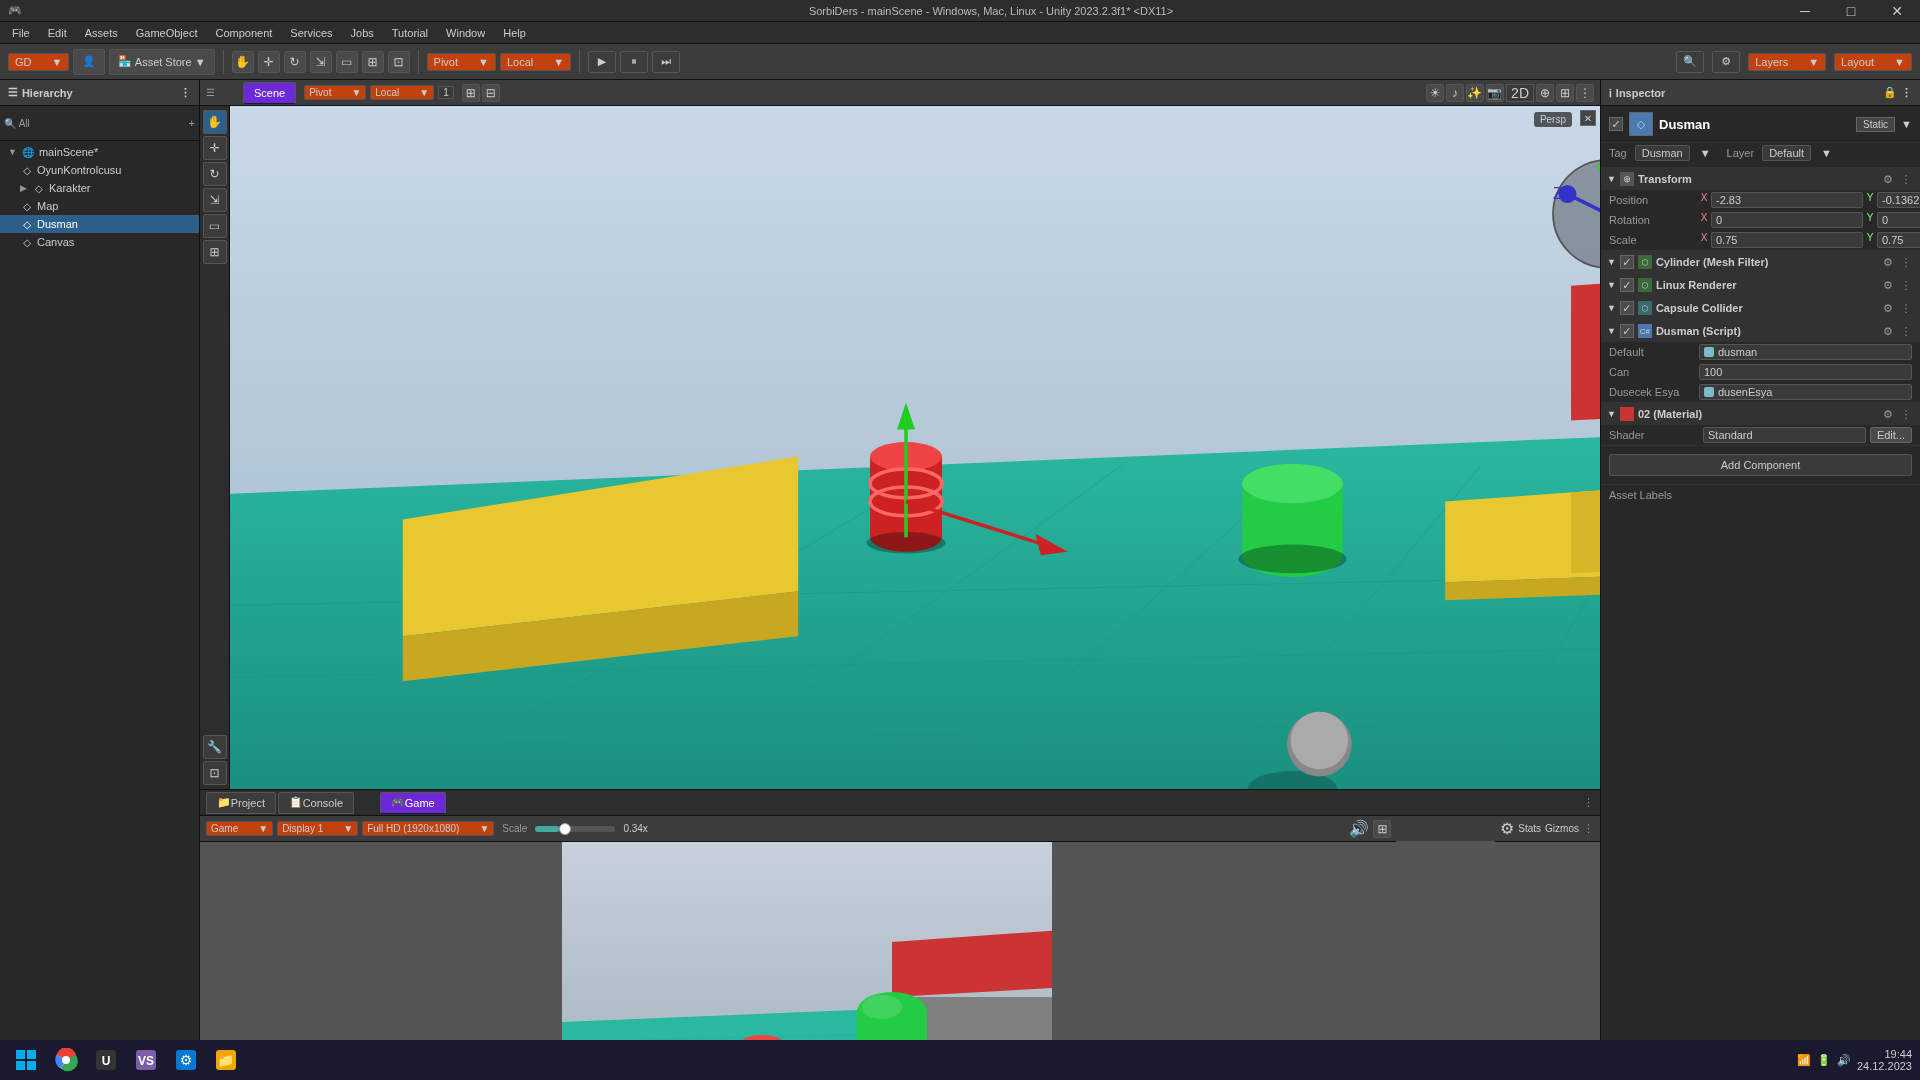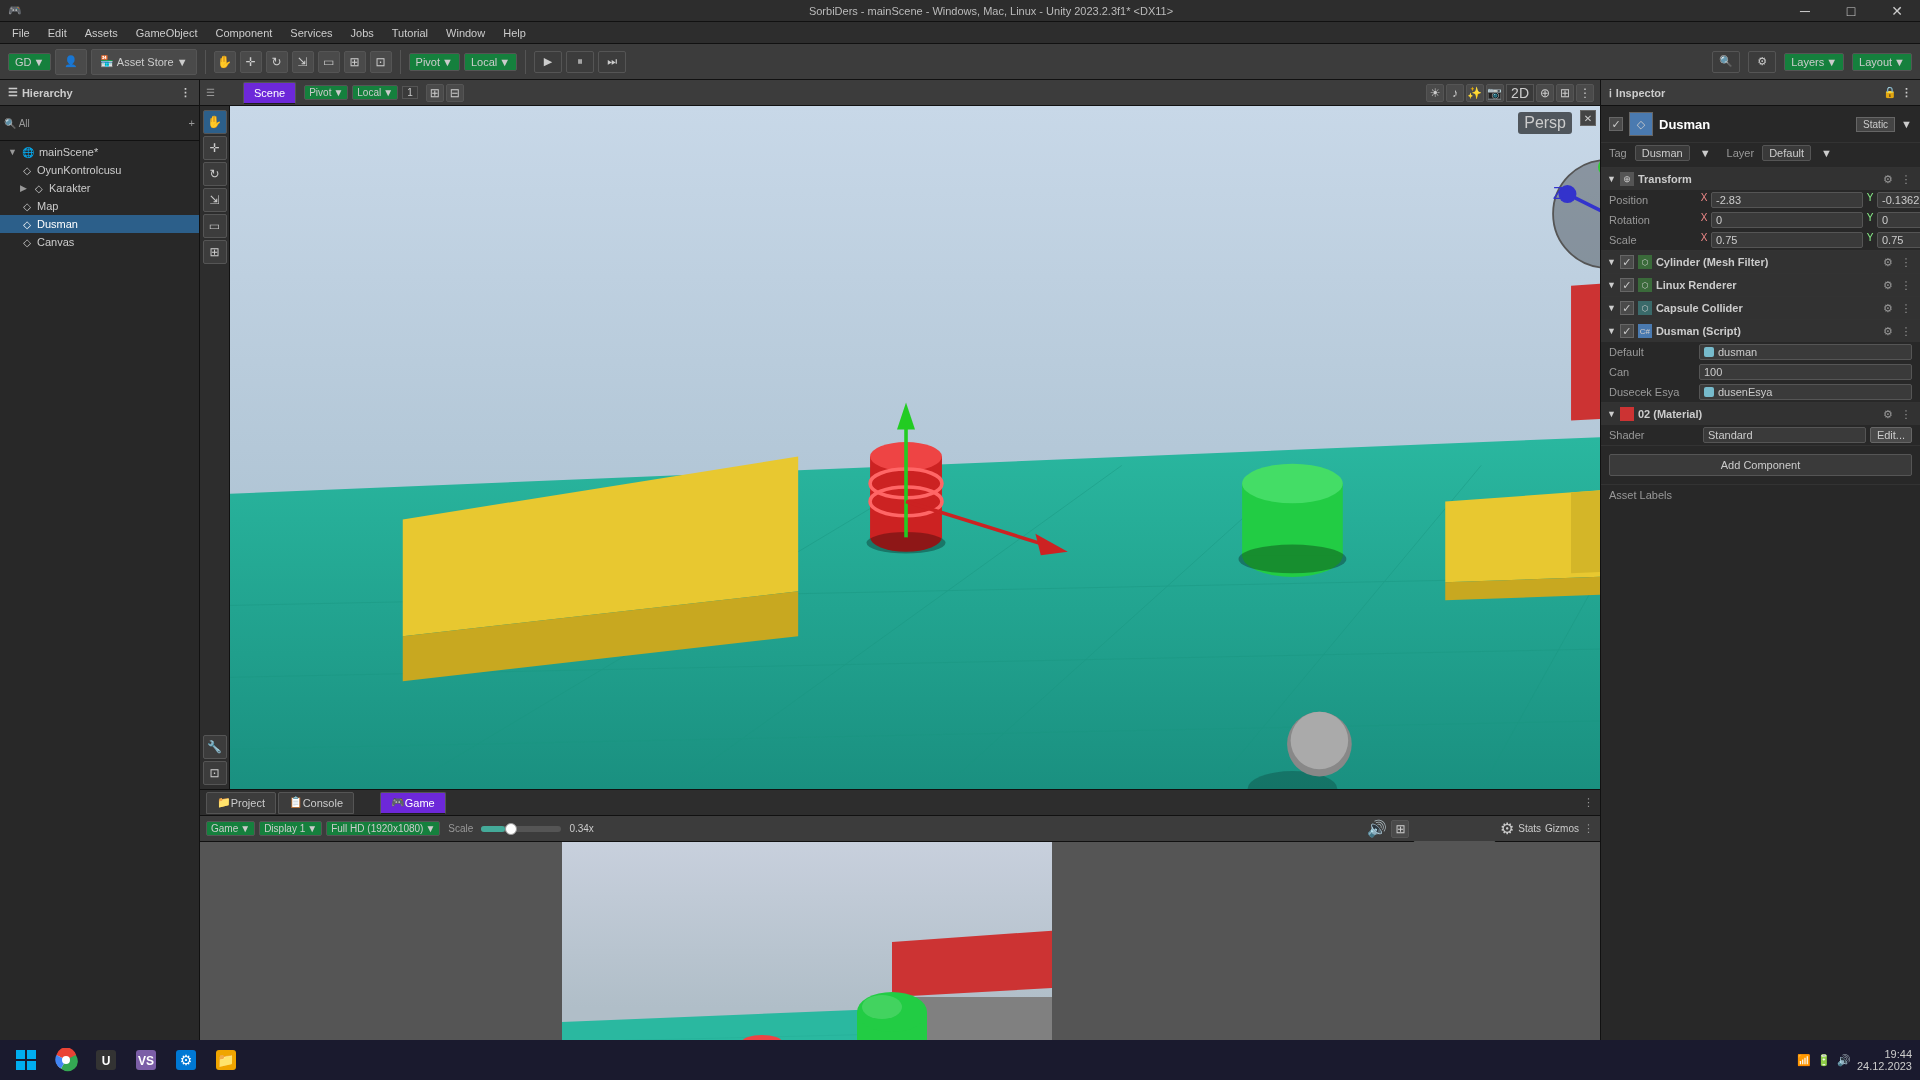--- a/index.html
+++ b/index.html
@@ -96,21 +96,21 @@
 
     .add-component-btn { margin: 8px; padding: 4px; background: #3a3a3a; border: 1px solid #555; color: #ccc; font-size: 11px; cursor: pointer; text-align: center; border-radius: 2px; display: block; width: calc(100% - 16px); }
 
     
     #scene-svg { width: 100%; height: 100%; }
 
     
     #game-svg { width: 490px; height: 275px; }
 
     
-    .toolbar-dropdown { display: flex; align-items: flex-start; gap: 2px; background: #15803d; border: 1px solid #555; padding: 2px 6px; border-radius: 2px; cursor: pointer; font-size: 11px; color: #ccc; }
+    .toolbar-dropdown { display: flex; align-items: flex-start; gap: 20px; background: #c2410c; border: 1px solid #555; padding: 2px 6px; border-radius: 2px; cursor: pointer; font-size: 11px; color: #ccc; }
 
     
     .scene-tool-btn { width: 22px; height: 22px; display: flex; align-items: center; justify-content: center; background: #4a4a4a; border: 1px solid #555; border-radius: 2px; cursor: pointer; color: #ccc; font-size: 12px; }
 
     
     .asset-labels { padding: 4px 8px; border-top: 1px solid #333; }
     .asset-labels-title { font-size: 11px; color: #999; }
 
     
     .persp-label { position: absolute; top: 60px; right: 10px; color: #fff; font-size: 11px; background: rgba(0,0,0,0.5); padding: 2px 6px; border-radius: 2px; }
@@ -379,21 +379,21 @@
               <circle cx="0" cy="-26" r="5" fill="#33cc33"></circle>
               <text x="2" y="-28" fill="#33cc33" font-size="9">Y</text>
 
               <line x1="0" y1="0" x2="-20" y2="-10" stroke="#3333cc" stroke-width="2"></line>
               <circle cx="-22" cy="-11" r="5" fill="#3333cc"></circle>
               <text x="-30" y="-8" fill="#3333cc" font-size="9">Z</text>
             </g>
           </svg>
 
           
-          <div class="persp-label" style="position:absolute; top:6px; right:28px; background:rgba(0,0,0,0.6); color:#ccc; font-size:16px; padding:2px 6px; border-radius:3px;">Persp</div>
+          <div class="persp-label" style="position:absolute; top:6px; right:28px; background:rgba(0,0,0,0.6); color:#ccc; font-size:10px; padding:2px 6px; border-radius:3px;">Persp</div>
           
           <div style="position:absolute; top:4px; right:4px; width:16px; height:16px; background:#444; border:1px solid #666; display:flex; align-items:center; justify-content:center; cursor:pointer; font-size:10px; color:#ccc;">✕</div>
         </div>
       </div>
     </div>
 
     <div id="game-panel">
       <div id="game-tabs">
         <div class="game-tab">
           <span>📁</span>

